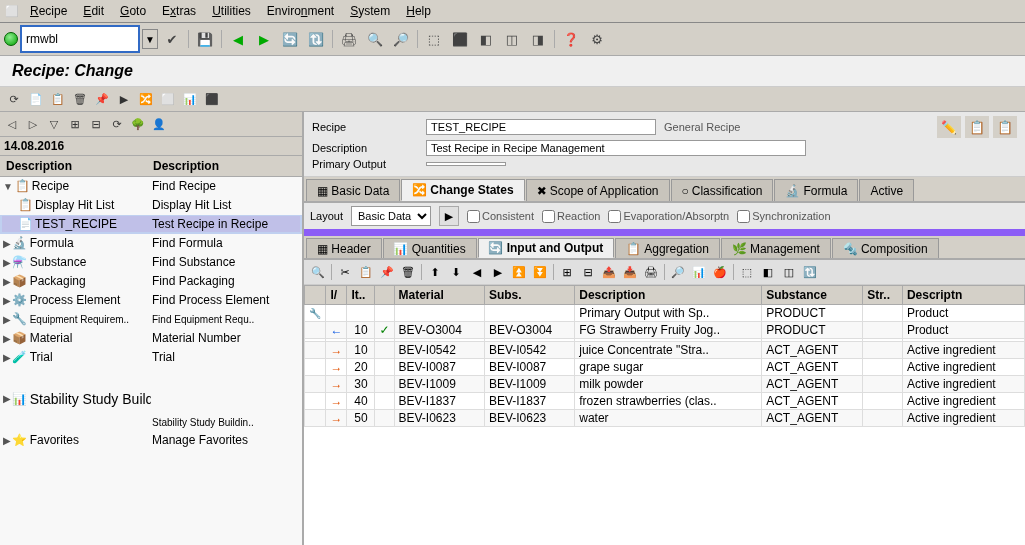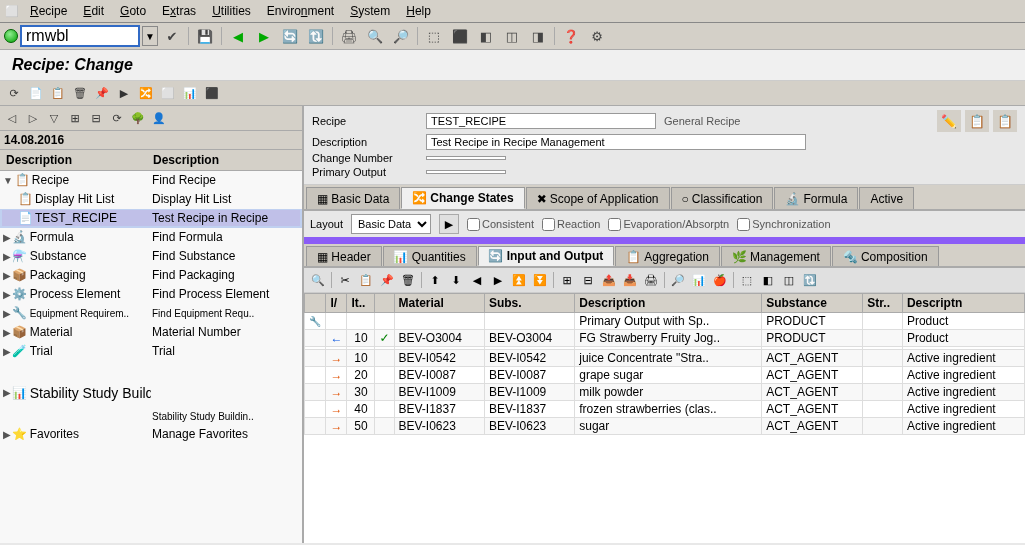--- a/index.html
+++ b/index.html
@@ -26,25 +26,25 @@
       align-items: center;
       padding: 2px 4px;
       gap: 2px;
     }
     .toolbar-separator { width: 1px; height: 18px; background: #aaa; margin: 0 2px; }
     
     .address-bar {
       display: flex; align-items: center; gap: 2px;
     }
     .address-input {
-      width: 120px; height: 22px;
+      width: 120px; height: 28px;
       border: 2px solid #316ac5;
       background: white;
       padding: 1px 4px;
-      font-size: 16px;
+      font-size: 12px;
     }
     .addr-btn {
       width: 16px; height: 20px;
       background: #d4d0c8;
       border: 1px solid #888;
       cursor: pointer;
       display: flex; align-items: center; justify-content: center;
       font-size: 10px;
     }
 
@@ -494,24 +494,20 @@
         <span class="info-label">Recipe</span>
         <span class="info-value" style="min-width:230px;">TEST_RECIPE</span>
         <span class="info-value-text">General Recipe</span>
         <button class="toolbar-icon-btn" style="margin-left:auto;">✏️</button>
         <button class="toolbar-icon-btn">📋</button>
         <button class="toolbar-icon-btn">📋</button>
       </div>
       <div class="info-row">
         <span class="info-label">Description</span>
         <span class="info-value info-value-wide">Test Recipe in Recipe Management</span>
-      </div>
-      <div class="info-row">
-        <span class="info-label">Change Number</span>
-        <span class="info-value info-value-narrow"></span>
       </div>
       <div class="info-row">
         <span class="info-label">Primary Output</span>
         <span class="info-value info-value-narrow"></span>
       </div>
     </div>
 
     <div class="tab-bar">
       <div class="tab">
         <span>▦</span>
@@ -731,21 +727,21 @@
             <td>Active ingredient</td>
           </tr>
 
           <tr>
             <td></td>
             <td class="center"><span class="arrow-right">→</span></td>
             <td class="center">50</td>
             <td></td>
             <td>BEV-I0623</td>
             <td class="highlighted">BEV-I0623</td>
-            <td>sugar</td>
+            <td>water</td>
             <td>ACT_AGENT</td>
             <td></td>
             <td>Active ingredient</td>
           </tr>
         </tbody>
       </table>
     </div>
   </div>
 </div>
 

